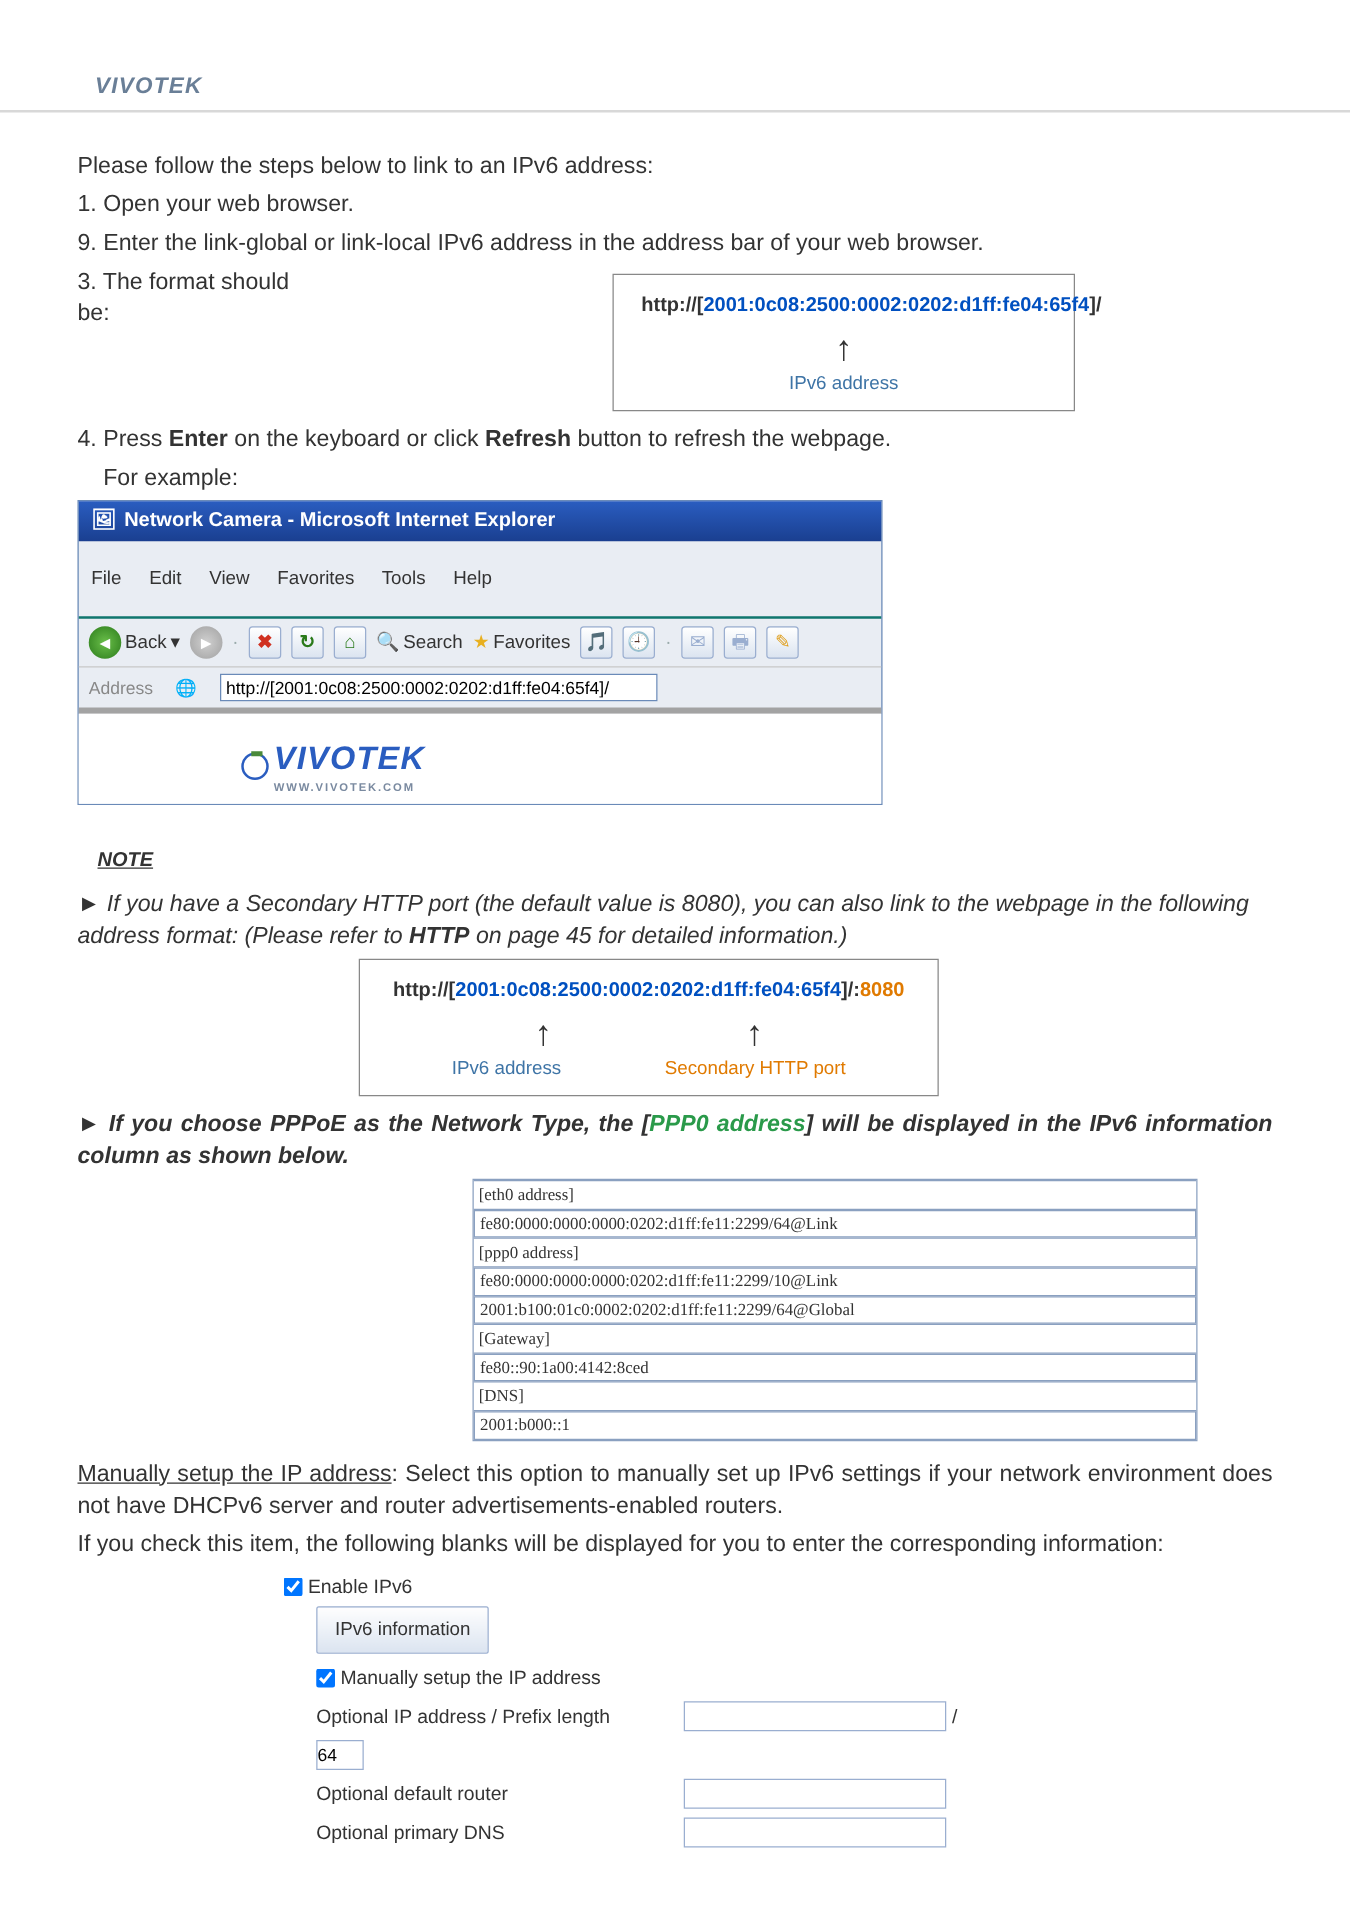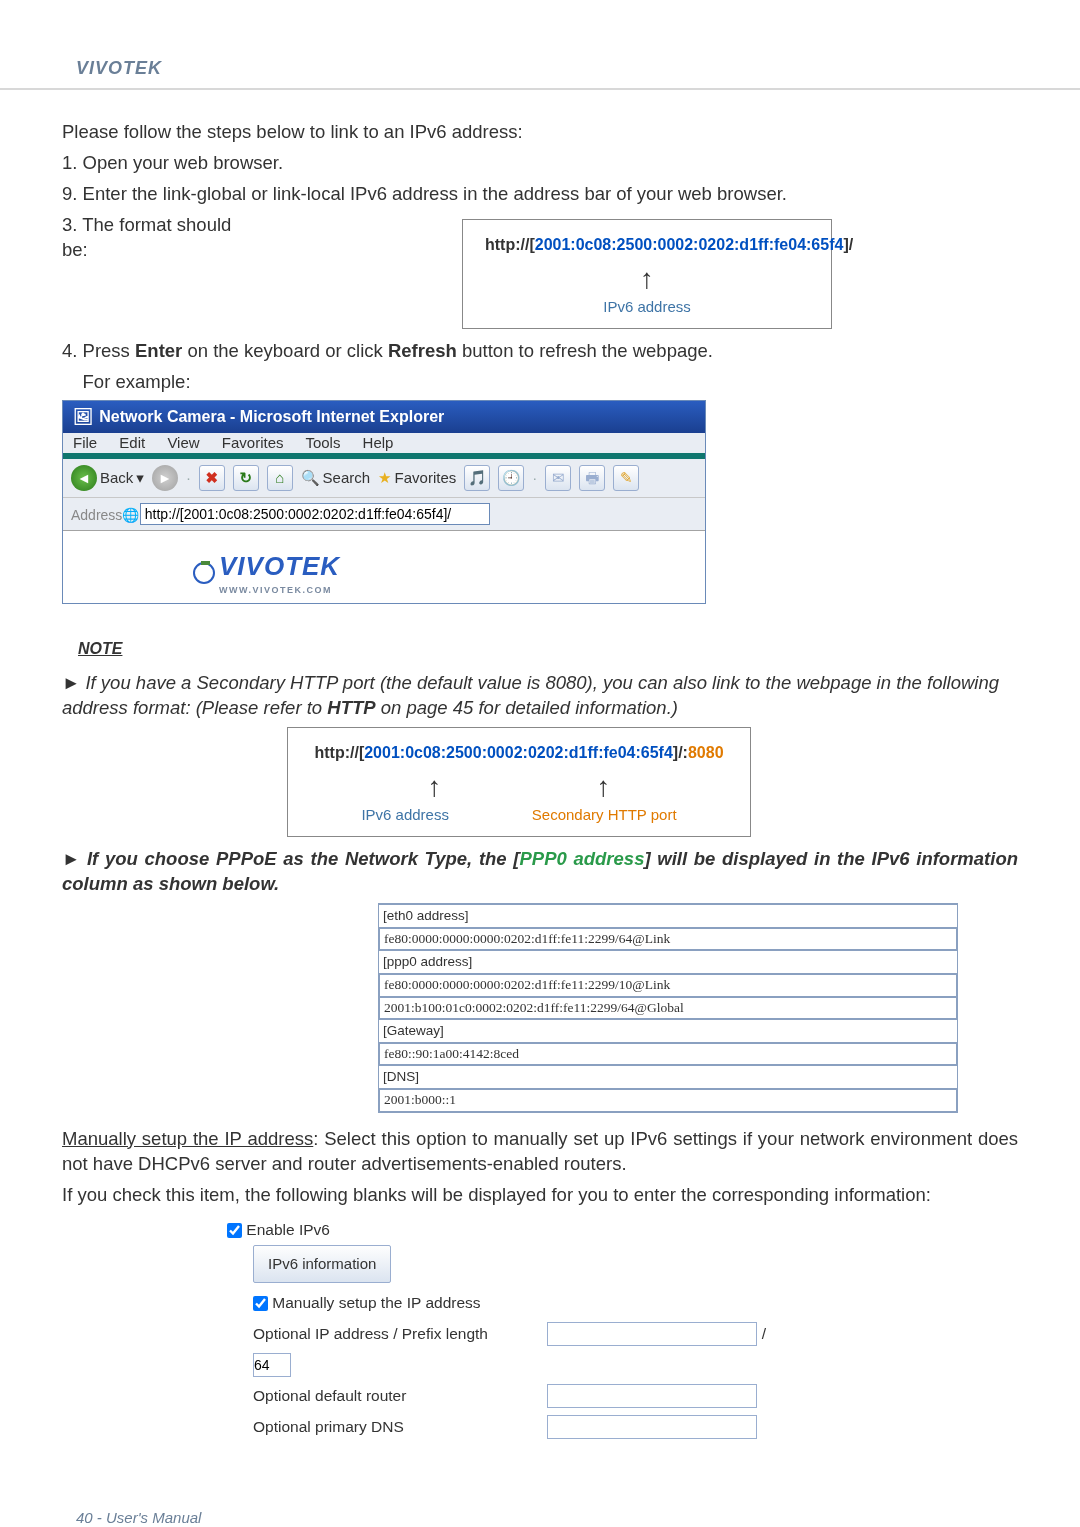--- a/index.html
+++ b/index.html
@@ -66,22 +66,22 @@
     color: #fff;
     font-weight: bold;
     padding: 5px 10px;
     font-size: 16px;
     display: flex;
     align-items: center;
     gap: 6px;
   }
   .ie-menu {
     font-size: 15px;
-    padding: 0 10px;
-    border-bottom: 6px solid #0f766e;
+    padding: 20px 10px;
+    border-bottom: 2px solid #0f766e;
   }
   .ie-menu span { margin-right: 18px; }
   .ie-toolbar {
     display: flex;
     align-items: center;
     gap: 8px;
     padding: 6px 8px;
     border-bottom: 1px solid #c8c8c8;
     font-size: 15px;
   }
@@ -101,25 +101,25 @@
   }
   .stop-x { color: #d03020; font-weight:bold; }
   .refresh-g { color: #2a7a1a; font-weight:bold; }
   .home-g { color: #2a7a1a; }
   .mag { color: #4a7ab8; }
   .star { color: #e8b020; }
   .media { color: #e07a20; }
   .env { color: #9aaed0; }
   .ie-addr {
     display: flex;
-    align-items: flex-end;
-    gap: 0;
+    align-items: center;
+    gap: 18px;
     padding: 5px 8px;
     font-size: 14px;
-    border-bottom: 1px solid #a3a3a3;
+    border-bottom: 5px solid #a3a3a3;
   }
   .addr-input {
     flex: 0 0 350px;
     border: 1px solid #6a8ab8;
     background: #fff;
     padding: 2px 4px;
     font-size: 14px;
     height: 22px;
   }
   .ie-body {
@@ -140,21 +140,21 @@
   .vivo-circle { width:22px; height:22px; border:2px solid #2a5dc0; border-radius:50%; display:inline-block; position:relative; }
   .vivo-cam { position:absolute; width:9px; height:4px; background:#4a8a3a; top:-3px; left:6px; }
 
   .info-table {
     width: 580px;
     margin-left: 316px;
     font-family: "Times New Roman", serif;
     font-size: 15px;
     border:1px solid #8aa0c0;
   }
-  .info-table .hdr-row td { font-family: Liberation Sans, sans-serif; padding:2px 4px;margin-top:40px; }
+  .info-table .hdr-row td { font-family: Liberation Serif, serif; padding:2px 4px;margin-top:40px; }
   .info-table td {
     border:1px solid #8aa0c0;
     padding:1px 4px;
     font-size: 13.5px;
   }
   .info-table .nob { border-left:none; border-right:none; }
 
   .underline-head {
     text-decoration: underline;
   }
@@ -198,21 +198,21 @@
 
 <div class="header-band">
   <div class="brand">VIVOTEK</div>
 </div>
 
 <div class="content">
 
   <p class="para">Please follow the steps below to link to an IPv6 address:</p>
   <p class="para">1. Open your web browser.</p>
   <p class="para">9. Enter the link-global or link-local IPv6 address in the address bar of your web browser.</p>
-  <div style="display:flex; align-items:flex-start;">
+  <div style="display:flex; align-items:flex-start;gap:28px;">
     <p class="para" style="flex:0 0 200px;">3. The format should be:</p>
     <div class="example-box eb1">
       <div class="url-line">
         <span>http://[</span><span class="ipv6-part">2001:0c08:2500:0002:0202:d1ff:fe04:65f4</span><span>]/</span>
       </div>
       <div class="arrow-row">↑</div>
       <div class="lbl-small">IPv6 address</div>
     </div>
   </div>
 

